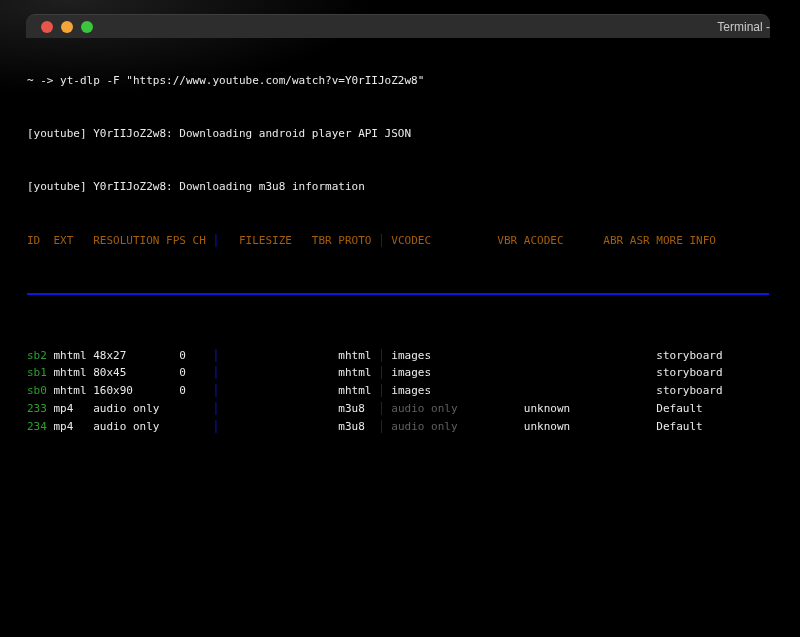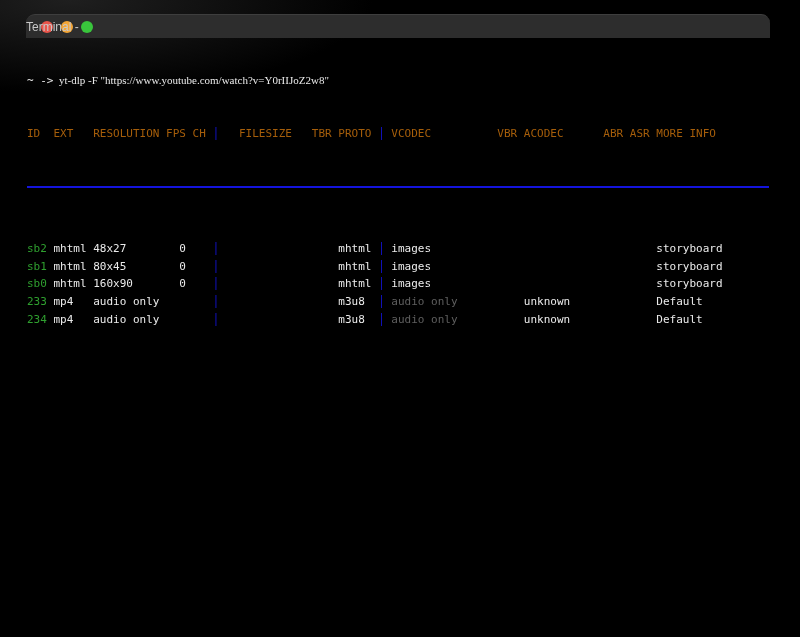--- a/index.html
+++ b/index.html
@@ -8,50 +8,52 @@
   .stage::before{content:"";position:absolute;left:0;top:0;width:480px;height:150px;
          background:radial-gradient(420px 130px at 70px 0px,#1f1f1f,rgba(0,0,0,0) 72%);
          pointer-events:none;}
   
   .titlebar{position:absolute;left:26px;top:14px;width:744px;height:24px;
          background:var(--titlebar,#2d2d2d);border-radius:9px 9px 0 0;
          border-top:1px solid #3e3e3e;box-sizing:border-box;
          display:flex;align-items:center;}
   .lights{display:flex;gap:8px;margin-left:15px;}
   .light{width:12px;height:12px;border-radius:50%;display:inline-block;}
-  .title{position:absolute;left:0;right:0;text-align:left;
+  .title{position:absolute;left:0;right:0;text-align:right;
          font-family:"Liberation Sans",sans-serif;font-size:12px;
          color:var(--title_text,#c9c9c9);}
   
   .term{position:absolute;left:27px;top:36px;width:760px;
         font:11px/17.8px "DejaVu Sans Mono",monospace;
         color:var(--text,#ebebeb);white-space:pre;letter-spacing:0;}
   .line{height:17.8px;}
   .green{color:var(--green,#2fa02f);margin-top:12px;}
   .blue{color:var(--blue,#1414dc);}
   .dim{color:var(--dim,#5f5f5f);}
   .hdr{color:var(--orange,#a65e0a);}
-  .cmd{margin-left:1ch;font-family:Liberation Serif, serif;}
+  .cmd{margin-left:1ch;}
   .rule{width:112ch;height:2px;background:var(--blue,#1414dc);margin-top:8px;}
 </style>
 </head>
 <body>
 
 <div class="stage">
 
   <div class="titlebar">
     <span class="lights" id="lights">
         <span class="light" style="background: rgb(233, 85, 75);"></span>
         <span class="light" style="background: rgb(243, 165, 54);"></span>
         <span class="light" style="background: rgb(57, 197, 60);"></span>
       </span>
     <span class="title">Terminal -</span>
   </div>
 
   <div class="term">
     <div class="line"><span>~ -&gt;</span><span class="cmd">yt-dlp -F "https://www.youtube.com/watch?v=Y0rIIJoZ2w8"</span></div>
+    <div class="line">[youtube] Y0rIIJoZ2w8: Downloading android player API JSON</div>
+    <div class="line">[youtube] Y0rIIJoZ2w8: Downloading m3u8 information</div>
     <div class="line" id="table-header"><span class="hdr">ID </span><span> </span><span class="hdr">EXT  </span><span> </span><span class="hdr">RESOLUTION</span><span> </span><span class="hdr">FPS</span><span> </span><span class="hdr">CH</span><span> </span><span class="blue">│</span><span> </span><span class="hdr">  FILESIZE</span><span> </span><span class="hdr">  TBR</span><span> </span><span class="hdr">PROTO</span><span> </span><span class="blue">│</span><span> </span><span class="hdr">VCODEC       </span><span> </span><span class="hdr">  VBR</span><span> </span><span class="hdr">ACODEC    </span><span> </span><span class="hdr"> ABR</span><span> </span><span class="hdr">ASR</span><span> </span><span class="hdr">MORE INFO</span></div>
     <div class="line"><div class="rule"></div></div>
     <div id="rows"><div class="line"><span class="green">sb2</span><span> </span><span>mhtml</span><span> </span><span>48x27     </span><span> </span><span>  0</span><span> </span><span>  </span><span> </span><span class="blue">│</span><span> </span><span>          </span><span> </span><span>     </span><span> </span><span>mhtml</span><span> </span><span class="blue">│</span><span> </span><span>images       </span><span> </span><span>     </span><span> </span><span>          </span><span> </span><span>    </span><span> </span><span>   </span><span> </span><span>storyboard</span></div><div class="line"><span class="green">sb1</span><span> </span><span>mhtml</span><span> </span><span>80x45     </span><span> </span><span>  0</span><span> </span><span>  </span><span> </span><span class="blue">│</span><span> </span><span>          </span><span> </span><span>     </span><span> </span><span>mhtml</span><span> </span><span class="blue">│</span><span> </span><span>images       </span><span> </span><span>     </span><span> </span><span>          </span><span> </span><span>    </span><span> </span><span>   </span><span> </span><span>storyboard</span></div><div class="line"><span class="green">sb0</span><span> </span><span>mhtml</span><span> </span><span>160x90    </span><span> </span><span>  0</span><span> </span><span>  </span><span> </span><span class="blue">│</span><span> </span><span>          </span><span> </span><span>     </span><span> </span><span>mhtml</span><span> </span><span class="blue">│</span><span> </span><span>images       </span><span> </span><span>     </span><span> </span><span>          </span><span> </span><span>    </span><span> </span><span>   </span><span> </span><span>storyboard</span></div><div class="line"><span class="green">233</span><span> </span><span>mp4  </span><span> </span><span>audio only</span><span> </span><span>   </span><span> </span><span>  </span><span> </span><span class="blue">│</span><span> </span><span>          </span><span> </span><span>     </span><span> </span><span>m3u8 </span><span> </span><span class="blue">│</span><span> </span><span class="dim">audio only   </span><span> </span><span>     </span><span> </span><span>unknown   </span><span> </span><span>    </span><span> </span><span>   </span><span> </span><span>Default</span></div><div class="line"><span class="green">234</span><span> </span><span>mp4  </span><span> </span><span>audio only</span><span> </span><span>   </span><span> </span><span>  </span><span> </span><span class="blue">│</span><span> </span><span>          </span><span> </span><span>     </span><span> </span><span>m3u8 </span><span> </span><span class="blue">│</span><span> </span><span class="dim">audio only   </span><span> </span><span>     </span><span> </span><span>unknown   </span><span> </span><span>    </span><span> </span><span>   </span><span> </span><span>Default</span></div></div>
     
   </div>
 
 </div>
 
 </body></html>

